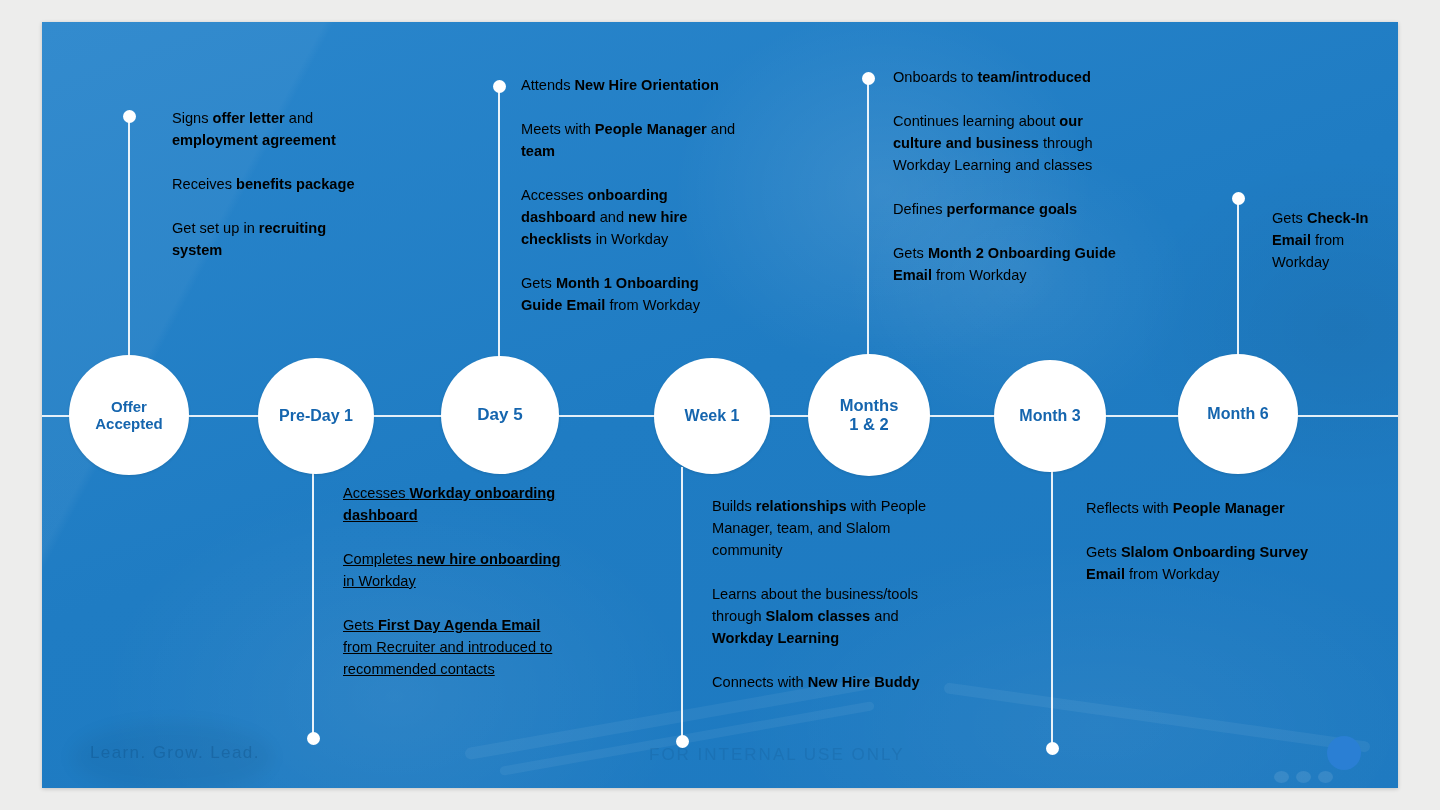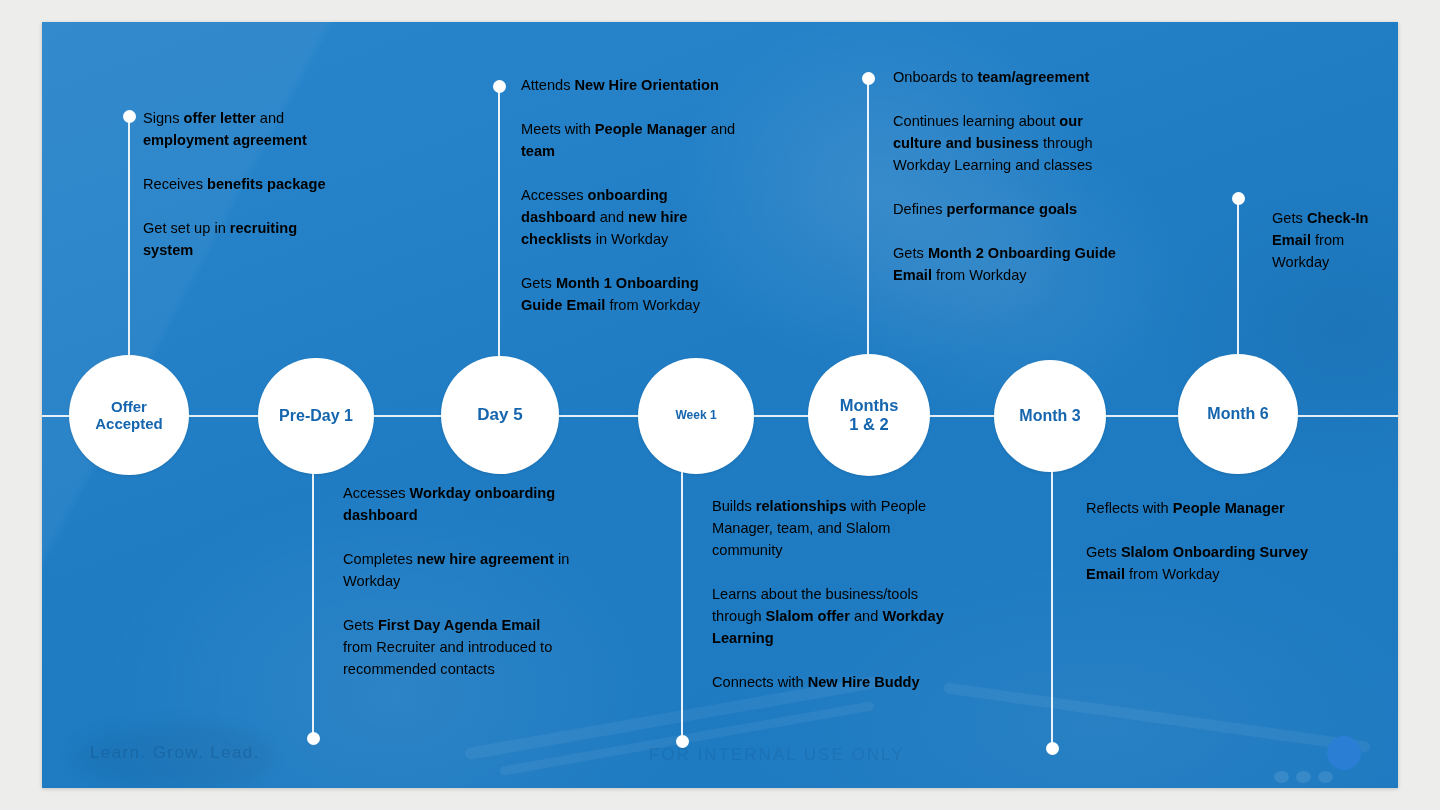--- a/index.html
+++ b/index.html
@@ -124,21 +124,21 @@
   </div>
 
   <div class="node" style="left:216px; top:336px; width:116px; height:116px; font-size:16px;">
     <span>Pre-Day 1</span>
   </div>
 
   <div class="node" style="left:399px; top:334px; width:118px; height:118px; font-size:17px;">
     <span>Day 5</span>
   </div>
 
-  <div class="node" style="left:596px; top:336px; width:116px; height:116px; font-size:12px;">
+  <div class="node" style="left:612px; top:336px; width:116px; height:116px; font-size:16px;">
     <span>Week 1</span>
   </div>
 
   <div class="node" style="left:766px; top:332px; width:122px; height:122px; font-size:16.5px;align-items:center;">
     <span>
       <span>Months</span><br>
       <span>1 &amp; 2</span>
     </span>
   </div>
 
@@ -164,47 +164,47 @@
 
   <div class="stem" style="left:270px; top:445px; height:270px;"></div>
   <div class="dot" style="left:265px; top:710px;"></div>
 
   <div class="stem" style="left:639px; top:445px; height:273px;"></div>
   <div class="dot" style="left:634px; top:713px;"></div>
 
   <div class="stem" style="left:1009px; top:445px; height:280px;"></div>
   <div class="dot" style="left:1004px; top:720px;"></div>
 
-  <div class="block" style="left:101px; top:85px; width:200px;">
+  <div class="block" style="left:130px; top:85px; width:200px;">
     <p class="para">Signs <b>offer letter</b> and <b>employment agreement</b></p>
     <p class="para">Receives <b>benefits package</b></p>
     <p class="para">Get set up in <b>recruiting system</b></p>
   </div>
 
-  <div class="block" style="left:301px; top:460px; width:228px;">
+  <div class="block" style="left:301px; top:460px; width:228px;text-decoration:underline;">
     <p class="para">Accesses <b>Workday onboarding dashboard</b></p>
-    <p class="para">Completes <b>new hire agreement</b> in Workday</p>
+    <p class="para">Completes <b>new hire onboarding</b> in Workday</p>
     <p class="para">Gets <b>First Day Agenda Email</b> from Recruiter and introduced to recommended contacts</p>
   </div>
 
   <div class="block" style="left:479px; top:52px; width:222px;">
     <p class="para">Attends <b>New Hire Orientation</b></p>
     <p class="para">Meets with <b>People Manager</b> and <b>team</b></p>
     <p class="para">Accesses <b>onboarding dashboard</b> and <b>new hire checklists</b> in Workday</p>
     <p class="para">Gets <b>Month 1 Onboarding Guide Email</b> from Workday</p>
   </div>
 
   <div class="block" style="left:670px; top:473px; width:245px;">
     <p class="para">Builds <b>relationships</b> with People Manager, team, and Slalom community</p>
-    <p class="para">Learns about the business/tools through <b>Slalom offer</b> and <b>Workday Learning</b></p>
+    <p class="para">Learns about the business/tools through <b>Slalom classes</b> and <b>Workday Learning</b></p>
     <p class="para">Connects with <b>New Hire Buddy</b></p>
   </div>
 
   <div class="block" style="left:851px; top:44px; width:228px;">
-    <p class="para">Onboards to <b>team/agreement</b></p>
+    <p class="para">Onboards to <b>team/introduced</b></p>
     <p class="para">Continues learning about <b>our culture and business</b> through Workday Learning and classes</p>
     <p class="para">Defines <b>performance goals</b></p>
     <p class="para">Gets <b>Month 2 Onboarding Guide Email</b> from Workday</p>
   </div>
 
   <div class="block" style="left:1044px; top:475px; width:232px;">
     <p class="para">Reflects with <b>People Manager</b></p>
     <p class="para">Gets <b>Slalom Onboarding Survey Email</b> from Workday</p>
   </div>
 

